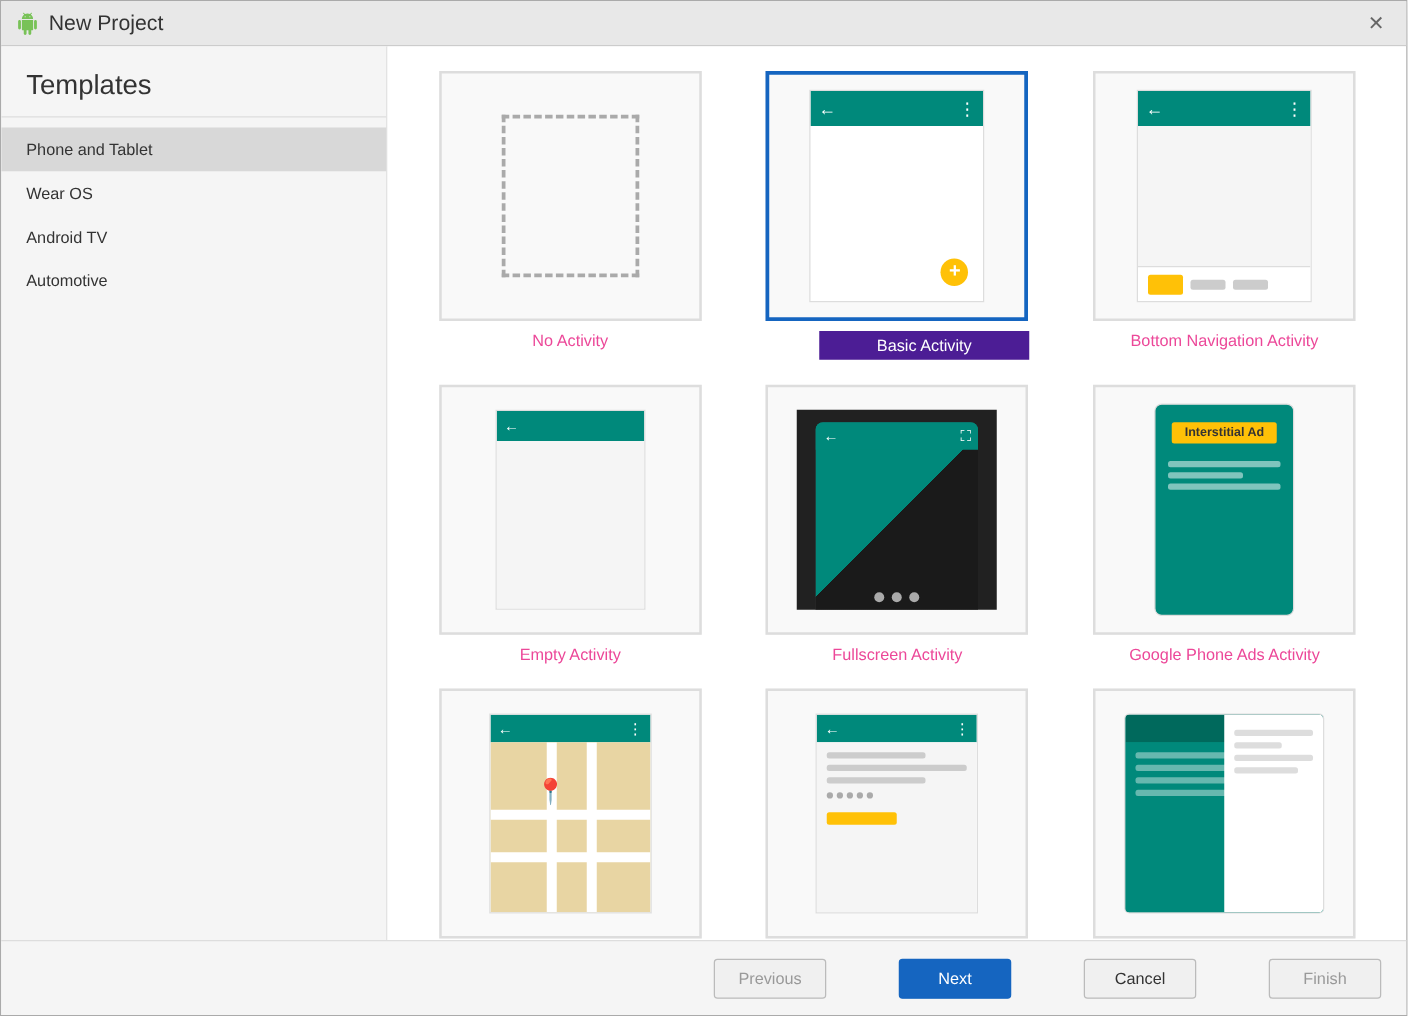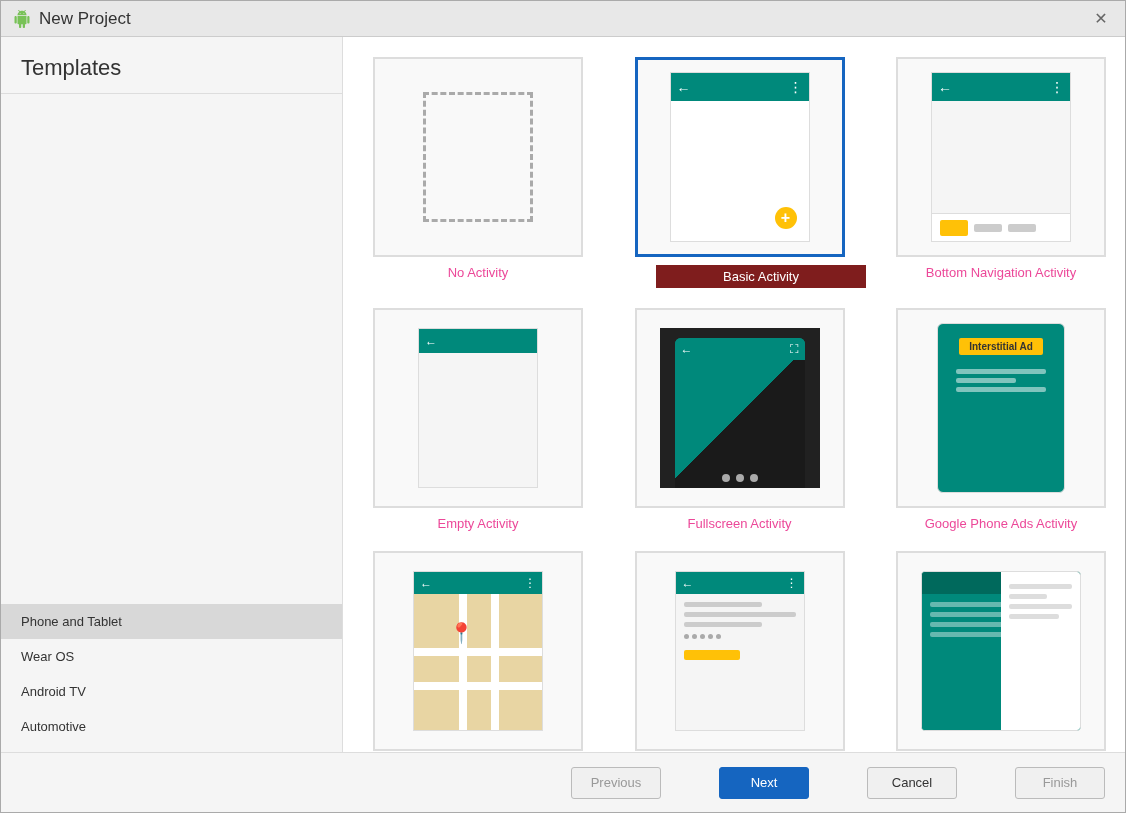--- a/index.html
+++ b/index.html
@@ -56,27 +56,26 @@
       display: flex;
       align-items: center;
       justify-content: center;
     }
     .content-area {
       display: flex;
       flex: 1;
       overflow: hidden;
     }
     .sidebar {
-      width: 342px;
+      width: 309px;
       background: #f5f5f5;
       border-right: 1px solid #ddd;
       flex-shrink: 0;
       display: flex;
       flex-direction: column;
-      justify-content: space-between;
     }
     .sidebar-header {
       padding: 18px 20px 12px 20px;
       font-size: 22px;
       font-weight: 400;
       color: #333;
       border-bottom: 1px solid #ddd;
     }
     .sidebar-items {
       padding: 8px 0;
@@ -127,24 +126,24 @@
     .template-thumb.selected {
       border: 3px solid #1565c0;
     }
     .template-label {
       margin-top: 8px;
       font-size: 13px;
       color: #ec4899;
       text-align: center;
     }
     .template-label.selected {
-      background: #7f1d1d;
+      background: #4c1d95;
       color: #fff;
       padding: 4px 16px;
-      width: 210px;
+      width: 168px;
       margin-left: 43px;
     }
 
     
     .no-activity-thumb {
       width: 110px;
       height: 130px;
       border: 3px dashed #aaa;
       background: transparent;
     }
@@ -293,21 +292,21 @@
     }
     .fs-circle {
       width: 8px;
       height: 8px;
       background: #aaa;
       border-radius: 50%;
     }
 
     
     .admob-thumb {
-      width: 128px;
+      width: 112px;
       height: 170px;
       background: #00897b;
       border: 1px solid #ddd;
       border-radius: 6px;
       position: relative;
       overflow: hidden;
       display: flex;
       flex-direction: column;
       align-items: center;
       justify-content: flex-start;

